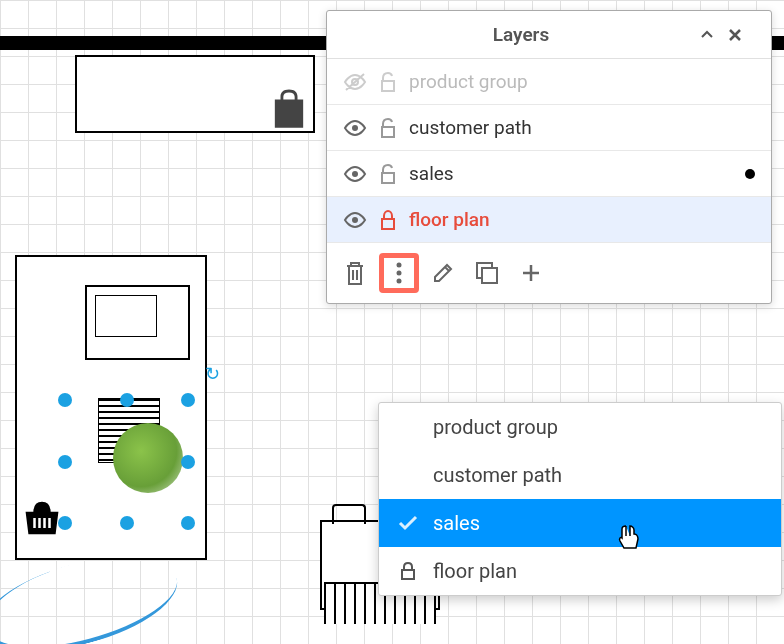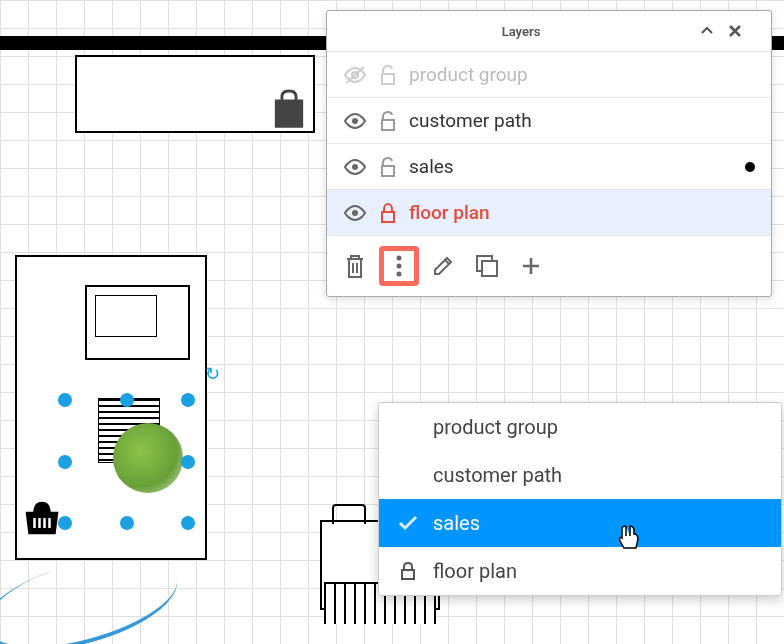--- a/index.html
+++ b/index.html
@@ -36,21 +36,21 @@
 .curve { position: absolute; bottom: 0; left: -20px; width: 200px; height: 80px; border: 4px solid #3498db; border-radius: 50%; border-right: none; border-top: none; transform: rotate(-15deg); }
 
 
 .furniture { position: absolute; top: 520px; left: 320px; width: 120px; height: 90px; border: 2px solid #000; background: #fff; }
 .furniture::before { content: ""; position: absolute; top: -18px; left: 10px; width: 30px; height: 18px; border: 2px solid #000; border-bottom: none; border-radius: 4px 4px 0 0; }
 .furniture-stripes { position: absolute; top: 582px; left: 324px; width: 112px; height: 42px; background: repeating-linear-gradient(to right, #000 0 2px, #fff 2px 10px); border-top: 2px solid #000; }
 
 
 .panel { position: absolute; top: 10px; left: 326px; width: 446px; background: #fff; border: 1px solid #aaa; border-radius: 3px; box-shadow: 0 2px 8px rgba(0,0,0,0.15); }
 .panel-header { display: flex; align-items: center; padding: 12px 16px; border-bottom: 1px solid #e0e0e0; }
-.panel-title { flex: 1; text-align: center; font-weight: 600; font-size: 13px; color: #555; }
+.panel-title { flex: 1; text-align: center; font-weight: 600; font-size: 19px; color: #555; }
 .panel-header .hbtn { width: 28px; text-align: center; color: #666; font-size: 18px; cursor: pointer; }
 
 .layer-row { display: flex; align-items: center; padding: 11px 16px; border-bottom: 1px solid #e8e8e8; font-size: 19px; gap: 12px; position: relative; }
 .layer-row.hidden-layer { color: #bbb; }
 .layer-row.active { background: #e8f0fe; }
 .layer-row .vis, .layer-row .lock { color: #888; display: flex; align-items: center; }
 .layer-row.hidden-layer .vis, .layer-row.hidden-layer .lock { color: #ccc; }
 .layer-row .name { flex: 1; color: #333; }
 .layer-row.hidden-layer .name { color: #bbb; }
 .layer-row.locked .name { color: #e74c3c; font-weight: 500; }

